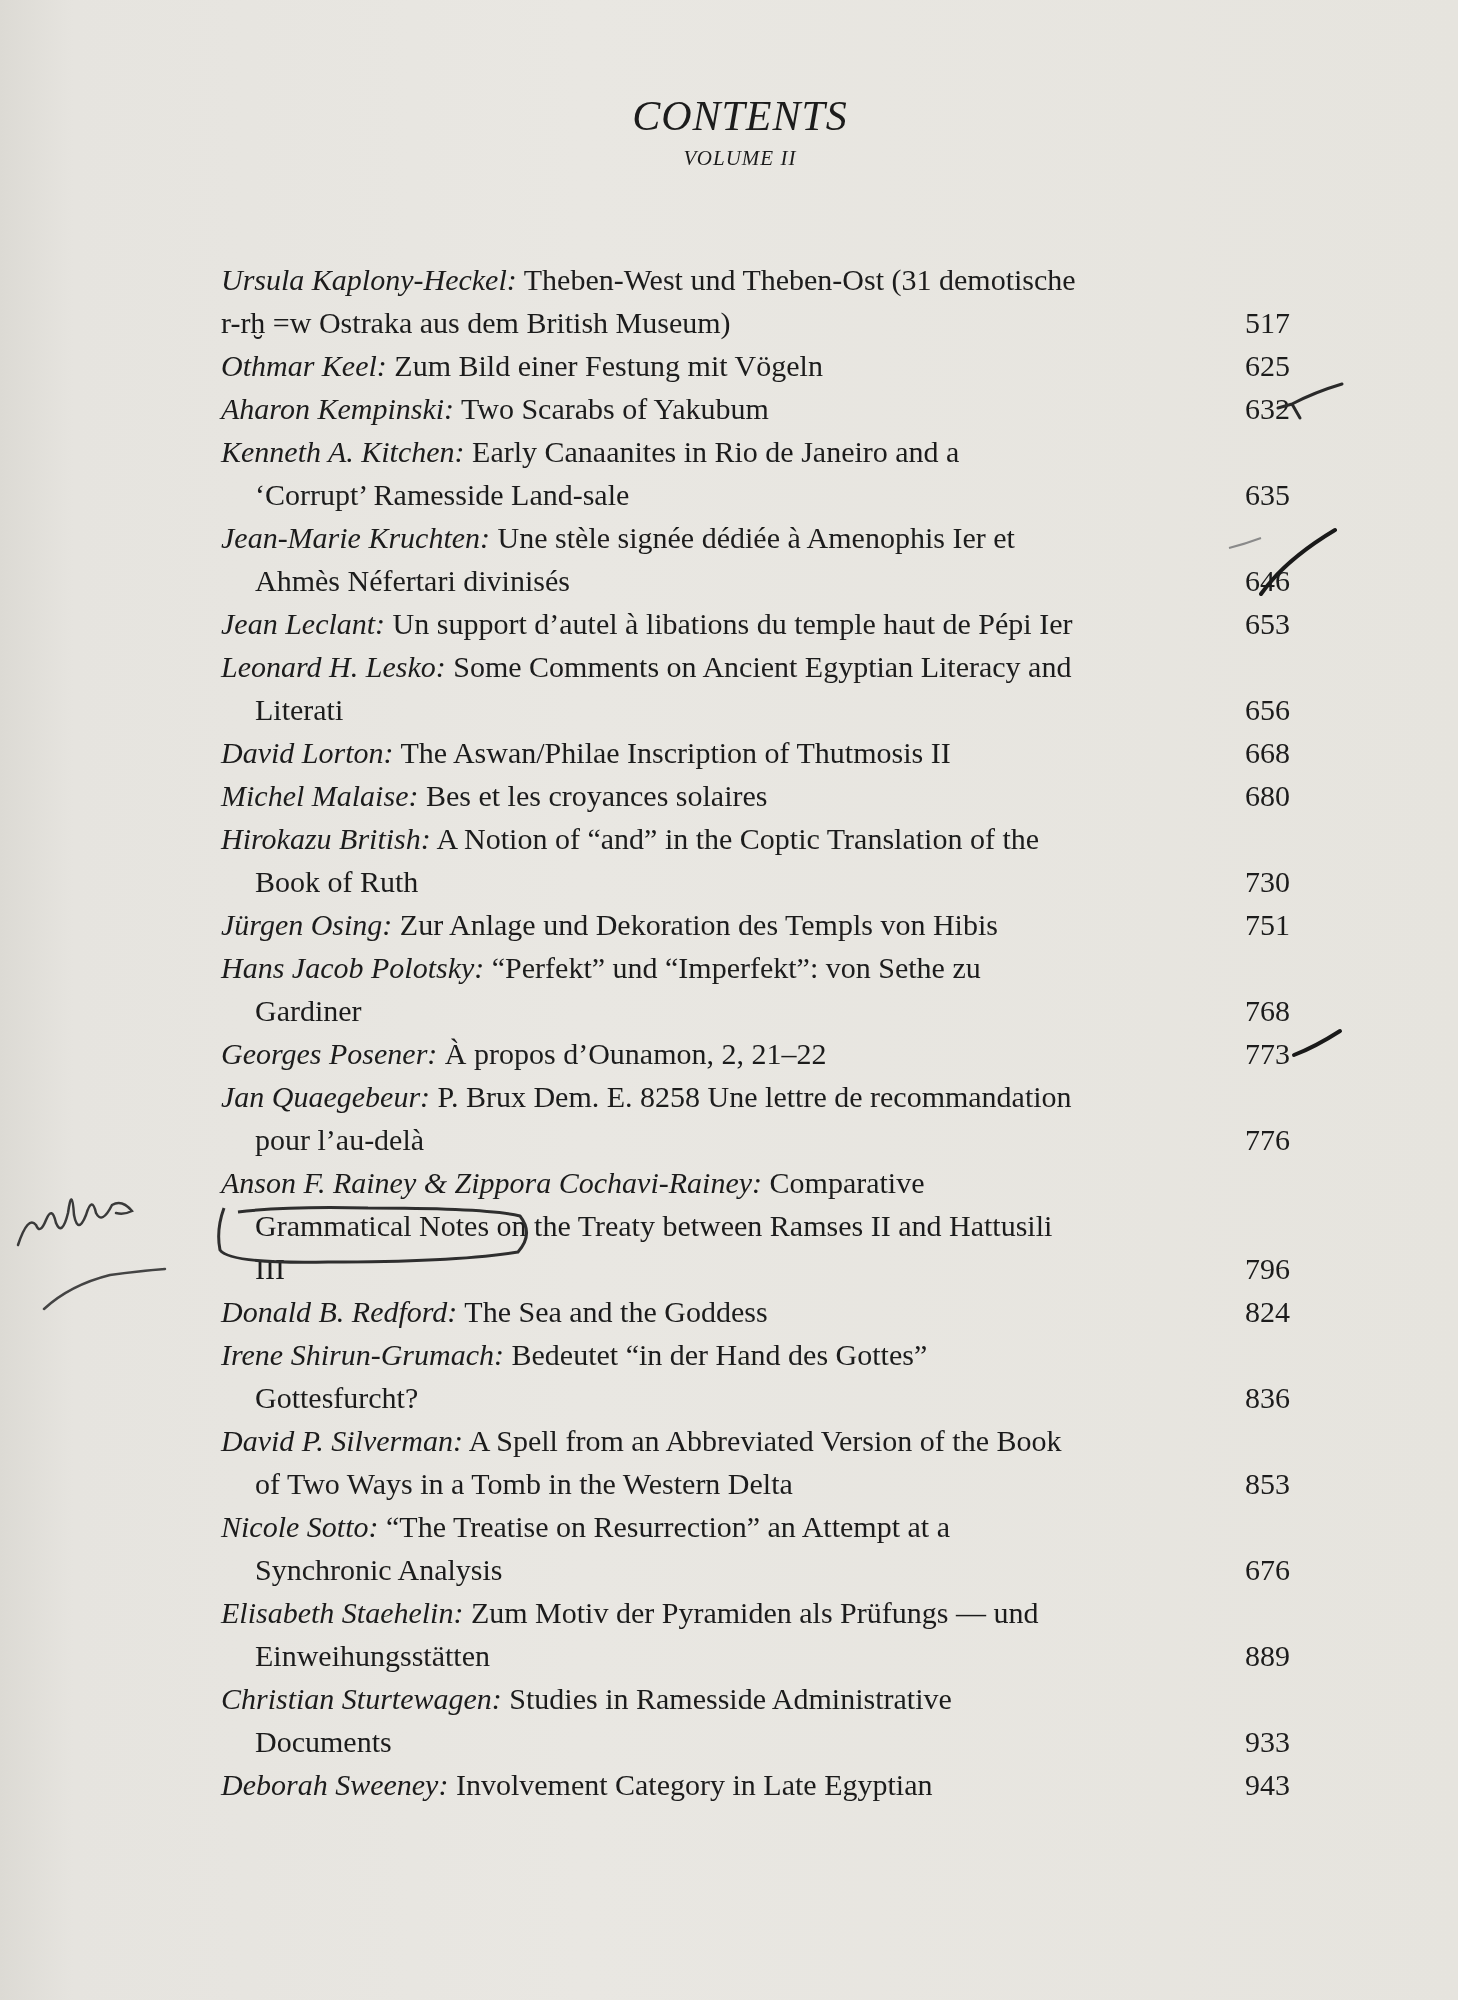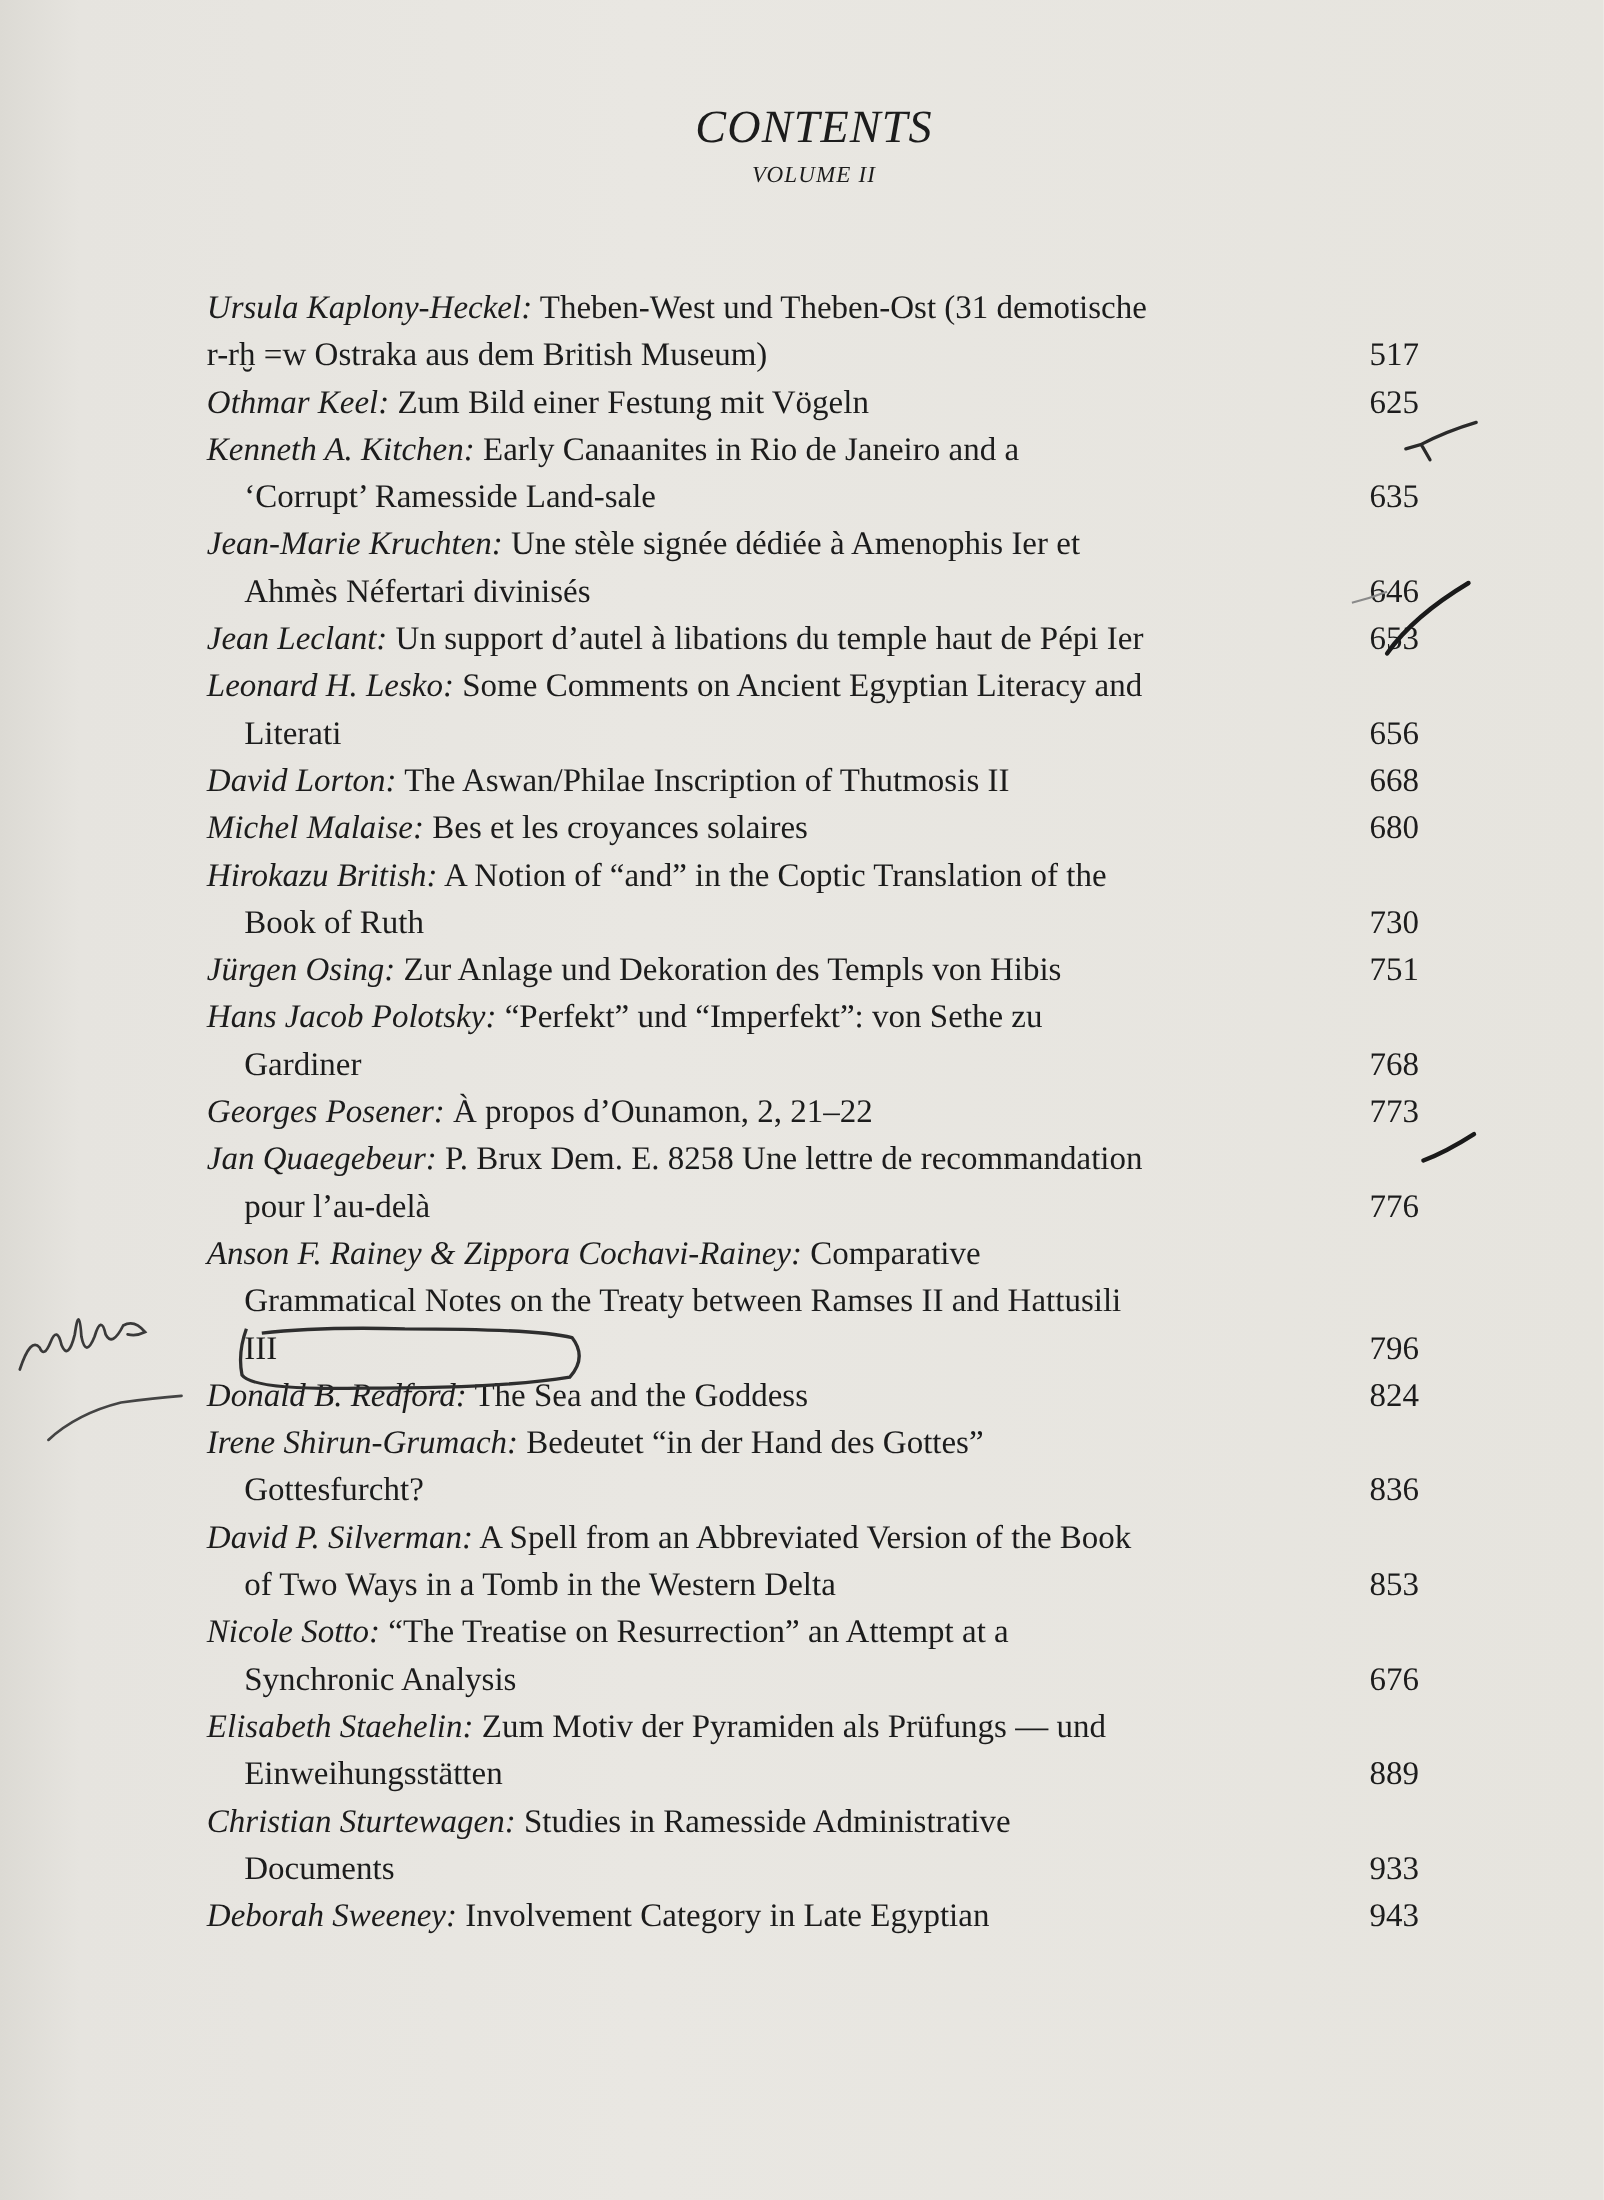--- a/index.html
+++ b/index.html
@@ -12,21 +12,21 @@
   }
   .page { position: absolute; left: 0; top: 0; width: 1458px; height: 1472px; }
   .bleed { position: absolute; left: 0; top: 0; width: 100%; height: 420px; opacity: .12; color: #333;
     font-size: 30px; transform: scaleX(-1); pointer-events: none; }
   .title { position: absolute; left: 0; width: 1480px; top: 92px; text-align: center;
     font-style: italic; font-size: 42px; letter-spacing: 1px; }
   .subtitle { position: absolute; left: 0; width: 1480px; top: 146px; text-align: center;
     font-style: italic; font-size: 21px; letter-spacing: 1px; }
   .toc { position: absolute; left: 188px; top: 258px; width: 1080px; }
   .entry { position: relative; font-size: 30px; line-height: 43px; }
-  .entry .line { display: block; white-space: nowrap; }
+  .entry .line { display: block; white-space: nowrap; margin-left: 33px; }
   .entry .cont { padding-left: 34px; }
   .author { font-style: italic; }
   .page-no { position: absolute; right: -22px; bottom: 0; line-height: 43px; margin-top: 47px; }
   .ann { position: absolute; pointer-events: none; }
 </style>
 </head>
 <body>
 
 <div class="page">
 
@@ -37,20 +37,24 @@
 
   <div class="toc" id="toc">
       <div class="entry">
         <span class="line"><span class="author">Ursula Kaplony-Heckel:</span> <span>Theben-West und Theben-Ost (31 demotische</span></span>
         <span class="line cont" style="padding-left: 0px;"><span>r-rḫ =w Ostraka aus dem British Museum)</span></span>
         <span class="page-no">517</span>
       </div>
       <div class="entry">
         <span class="line"><span class="author">Othmar Keel:</span> <span>Zum Bild einer Festung mit Vögeln</span></span>
         <span class="page-no">625</span>
+      </div>
+      <div class="entry">
+        <span class="line"><span class="author">Aharon Kempinski:</span> <span>Two Scarabs of Yakubum</span></span>
+        <span class="page-no">632</span>
       </div>
       <div class="entry">
         <span class="line"><span class="author">Kenneth A. Kitchen:</span> <span>Early Canaanites in Rio de Janeiro and a</span></span>
         <span class="line cont"><span>‘Corrupt’ Ramesside Land-sale</span></span>
         <span class="page-no">635</span>
       </div>
       <div class="entry">
         <span class="line"><span class="author">Jean-Marie Kruchten:</span> <span>Une stèle signée dédiée à Amenophis Ier et</span></span>
         <span class="line cont"><span>Ahmès Néfertari divinisés</span></span>
         <span class="page-no">646</span>

